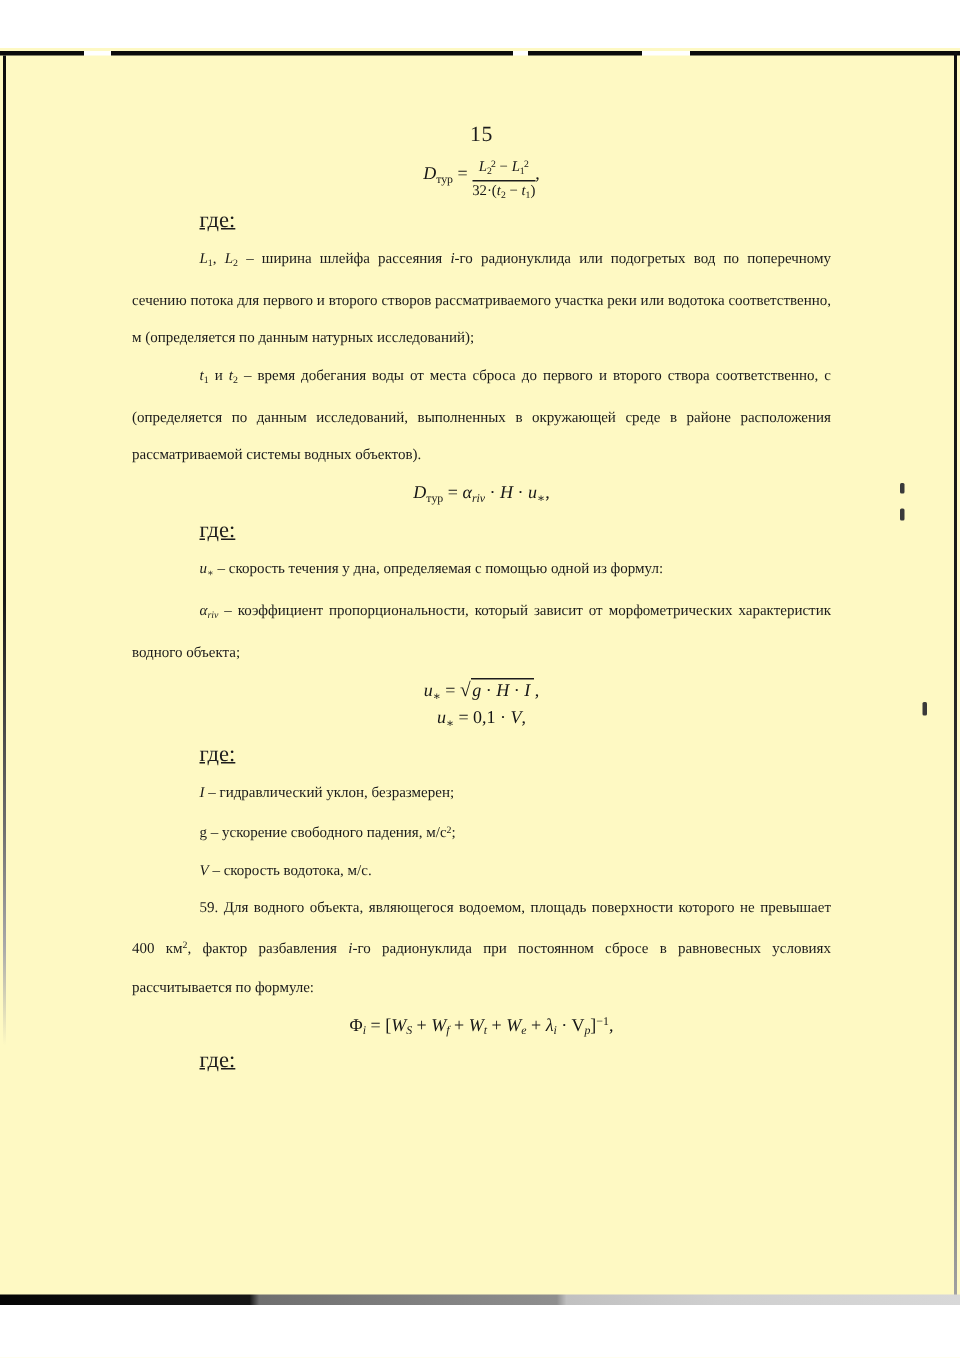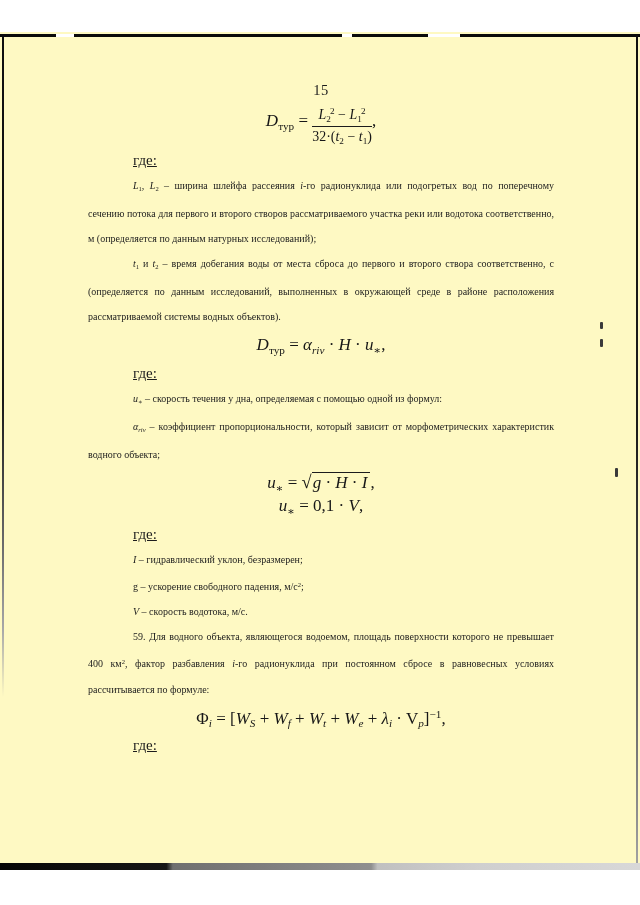--- a/index.html
+++ b/index.html
@@ -18,21 +18,21 @@
   .speck{position:absolute;background:#3a3a3a;border-radius:1px;}
   .speck.s1{left:600px;top:290px;width:3px;height:7px;}
   .speck.s2{left:600px;top:307px;width:3px;height:8px;}
   .speck.s3{left:615px;top:436px;width:3px;height:9px;}
 
   
   .content{position:absolute;left:88px;top:0;width:466px;padding-top:48px;}
   .pagenum{text-align:center;font-size:14.5px;line-height:20px;height:20px;letter-spacing:0.5px;}
   .para{margin:0;text-align:justify;text-indent:45px;font-size:10px;line-height:25px;}
   .line{margin:0;text-indent:45px;font-size:15px;line-height:25px;text-decoration:underline;}
-  .f{text-align:center;font-size:17px;color:#171717;line-height:1.25;}
+  .f{text-align:center;font-size:12px;color:#171717;line-height:1.25;}
   #f1{margin:6px 0 0;}
   #f2{margin:5px 0 4px;}
   #f3{margin:4px 0 1px;}
   #f4{margin:1px 0 4px;}
   #f5{margin:5px 0 3px;}
 
   
   .v{font-style:italic;}
   .t{font-style:normal;}
   .sb{font-style:italic;font-size:0.66em;vertical-align:-0.32em;}

